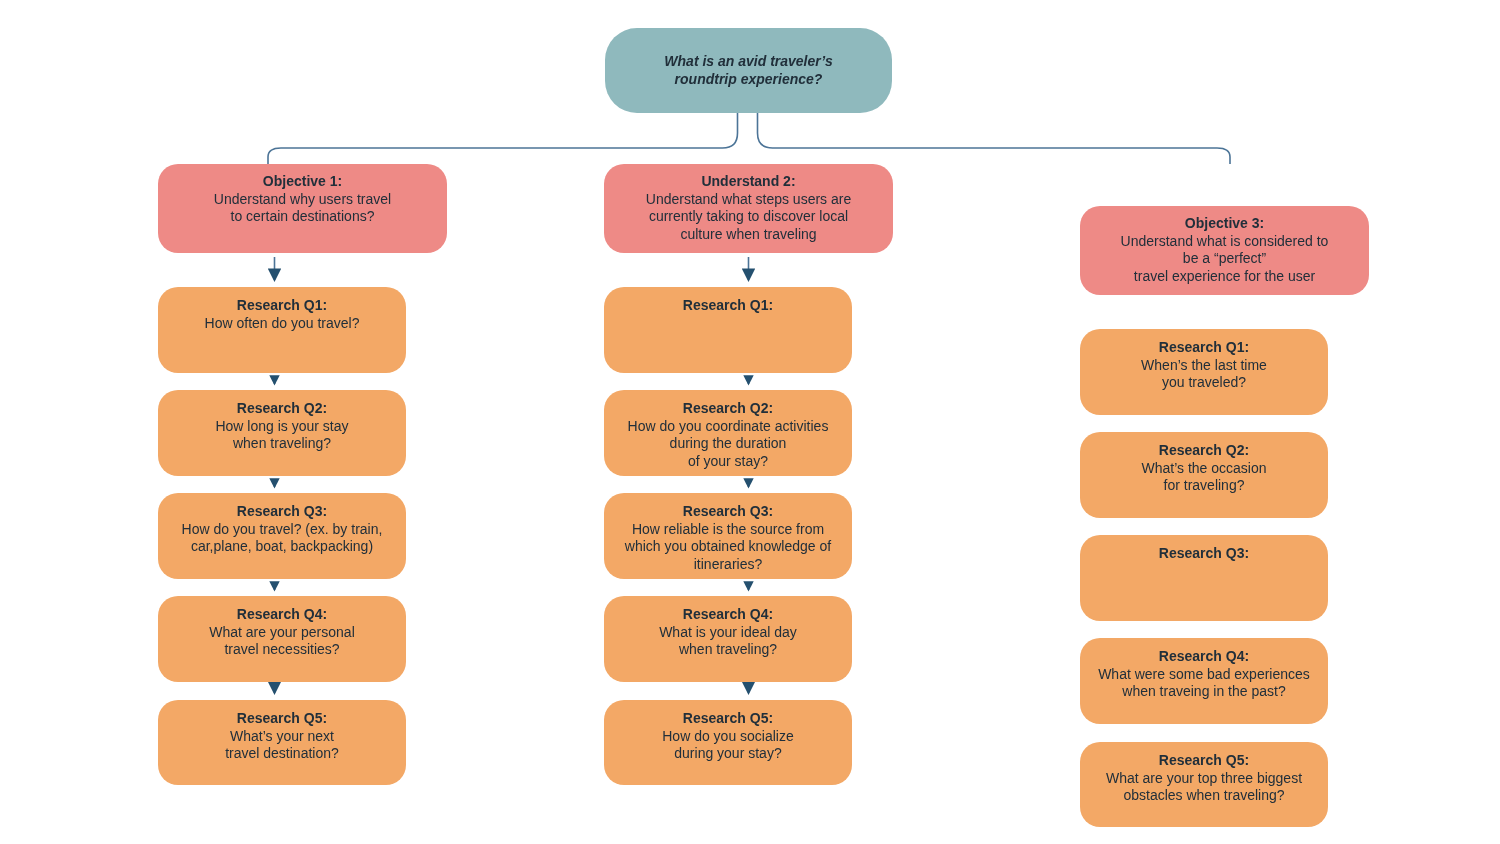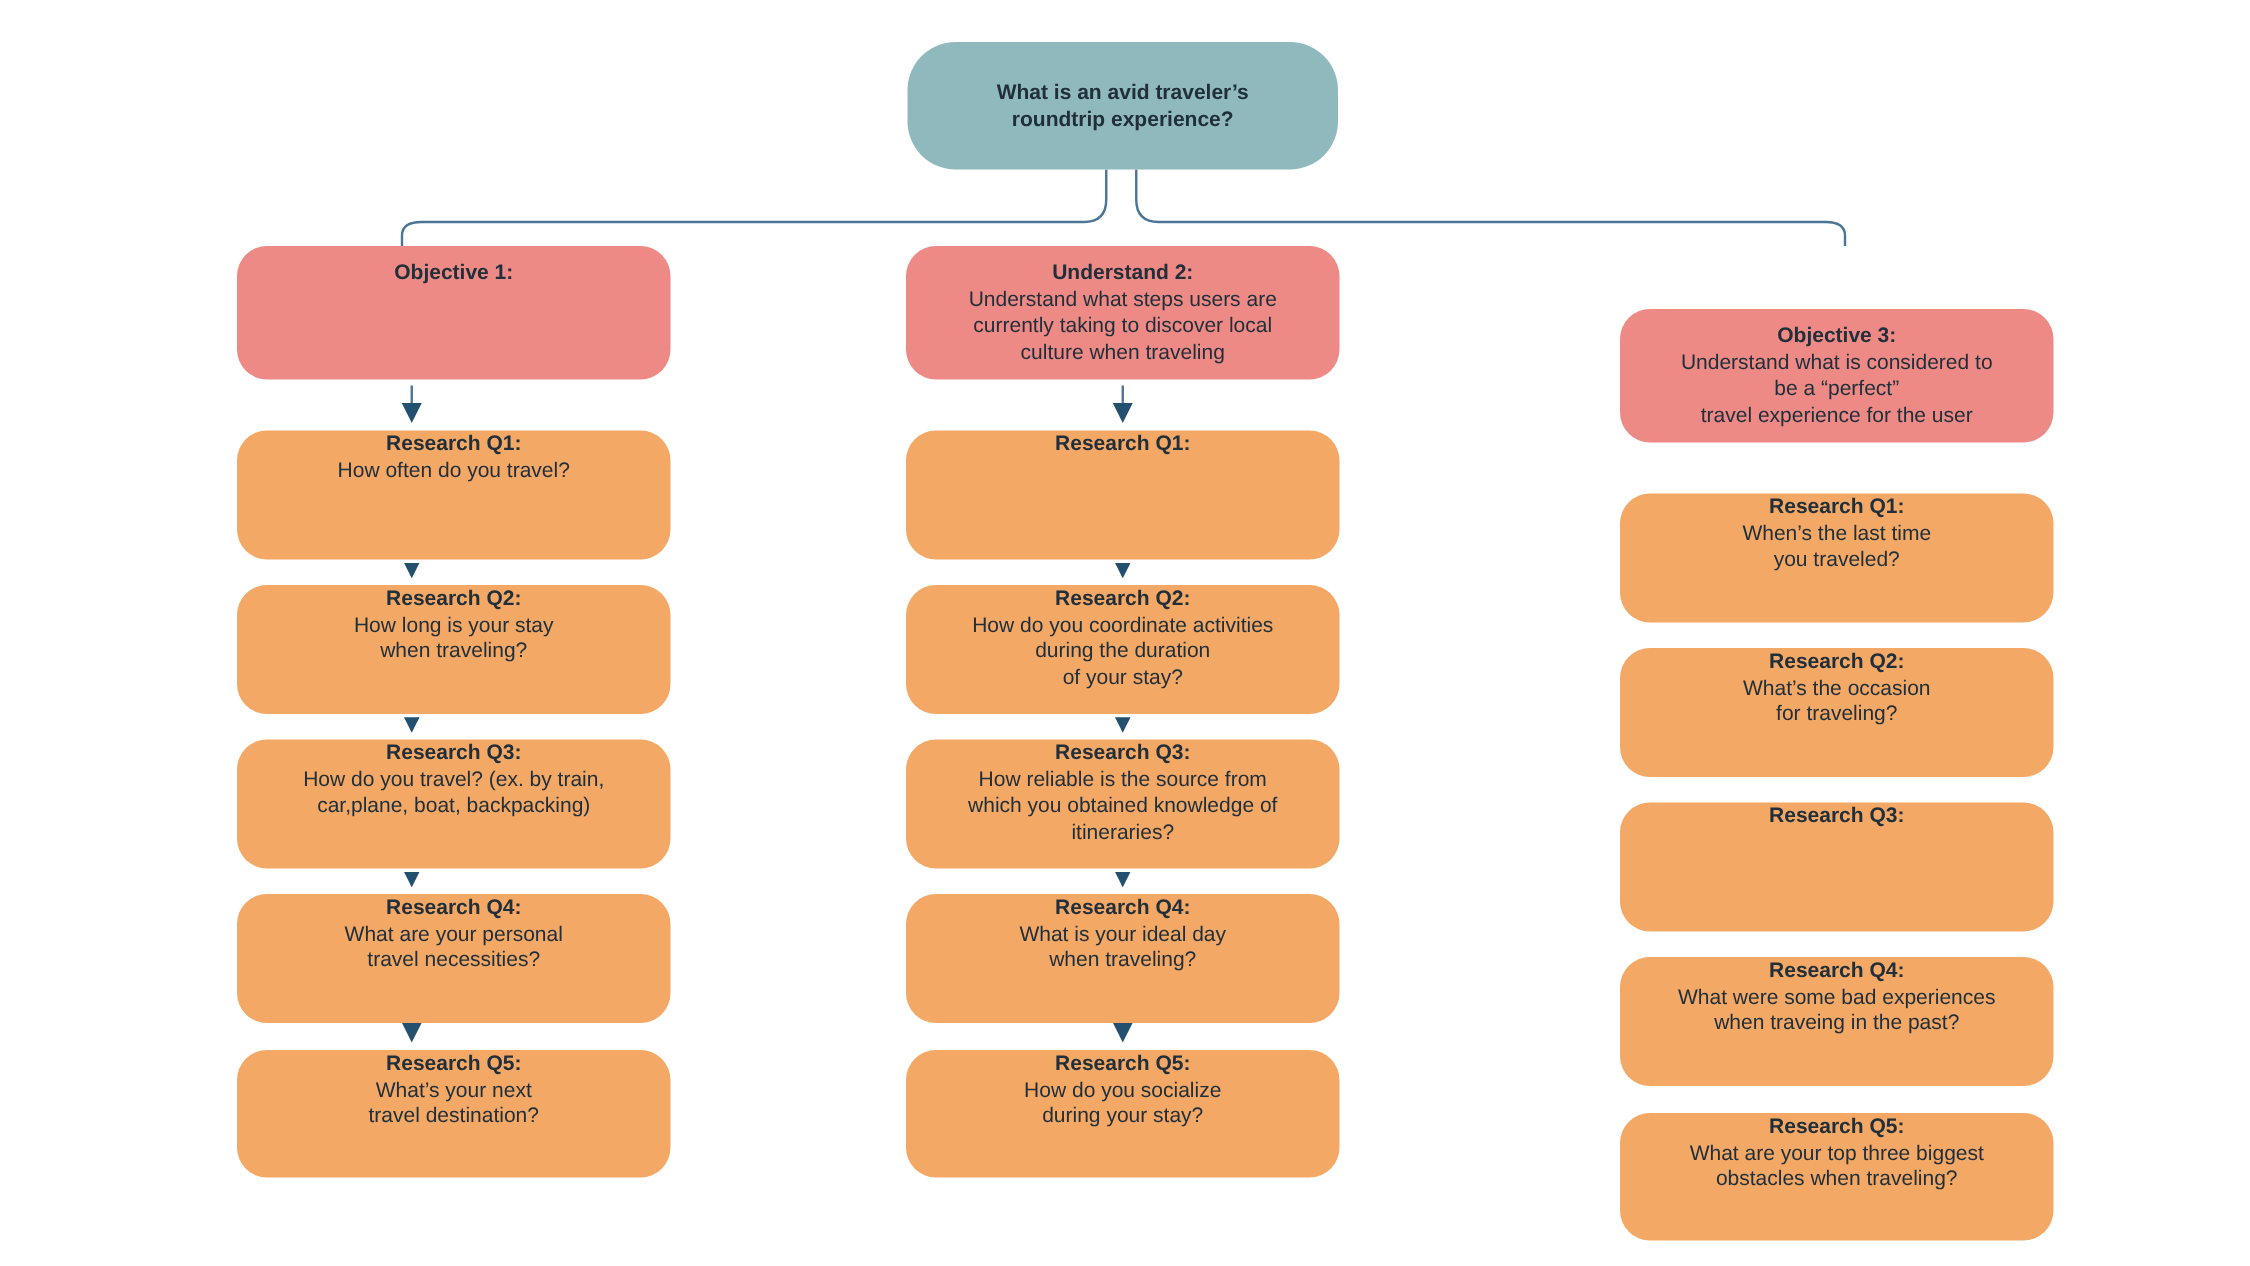--- a/index.html
+++ b/index.html
@@ -45,30 +45,32 @@
     font-size: 14px;
     line-height: 17.5px;
     box-sizing: border-box;
   }
   .node-root {
     background: var(--root_fill, #8fb9bd);
     left: 605px; top: 28px;
     width: 287px; height: 85px;
     justify-content: center;
     border-radius: 32px;
+    font-style: italic;
   }
   .node-objective {
     background: var(--objective_fill, #ee8a86);
     top: 164px;
     width: 289px; height: 89px;
     padding-top: 9px;
   }
   .node-question {
     background: var(--question_fill, #f3a866);
-    width: 289px; height: 86px;
+    width: 248px; height: 86px;
+    padding-top: 10px;
   }
   .col-1 { left: 130px; margin-left: 28px; }
   .col-2 { left: 604px; }
   .col-3 { left: 1080px; margin-top: 42px; }
   .q-row-0 { top: 287px; }
   .q-row-1 { top: 390px; }
   .q-row-2 { top: 493px; }
   .q-row-3 { top: 596px; }
   .q-row-4 { top: 700px; height: 85px; }
   .node-title {
@@ -116,20 +118,22 @@
     <path class="flow-arrow" marker-end="url(#arrow-big)" d="M1224.5,685 L1224.5,693"></path>
   </svg>
 
   <div class="node node-root">
     <div class="node-title">What is an avid traveler’s
 roundtrip experience?</div>
   </div>
 
   <div class="node node-objective col-1">
     <div class="node-title">Objective 1:</div>
+    <div class="node-body">Understand why users travel
+to certain destinations?</div>
   </div>
   <div class="node node-question col-1 q-row-0">
     <div class="node-title">Research Q1:</div>
     <div class="node-body">How often do you travel?</div>
   </div>
   <div class="node node-question col-1 q-row-1">
     <div class="node-title">Research Q2:</div>
     <div class="node-body">How long is your stay
 when traveling?</div>
   </div>

